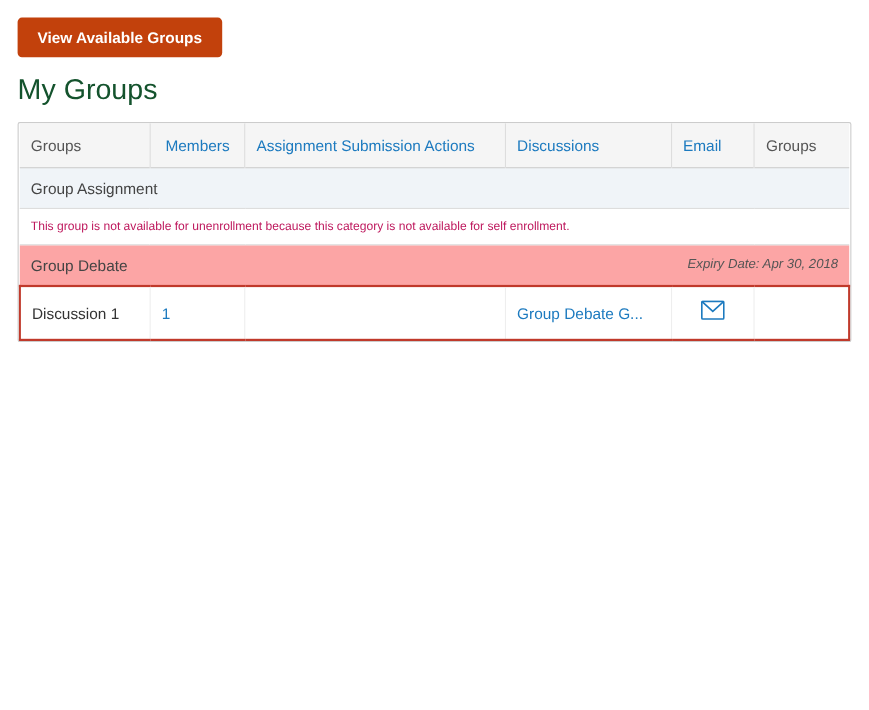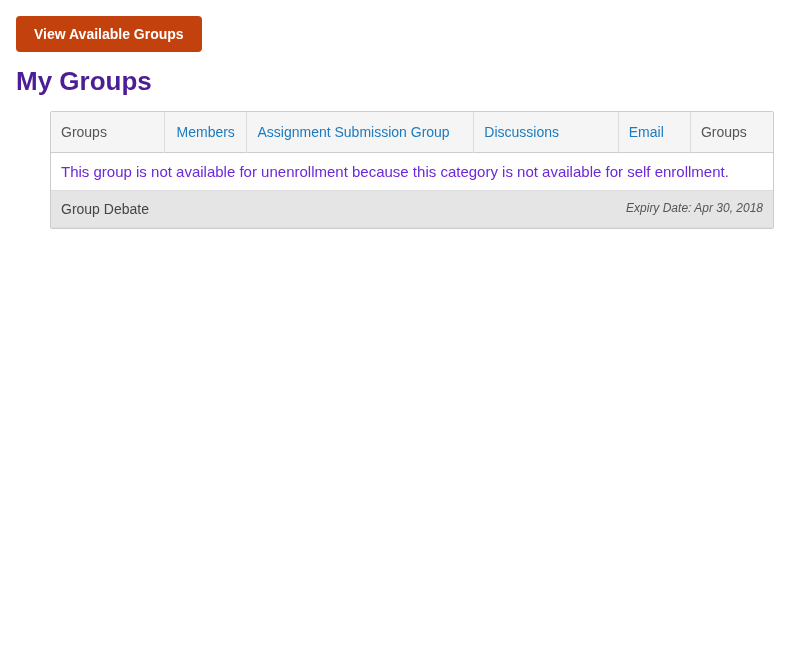--- a/index.html
+++ b/index.html
@@ -20,22 +20,22 @@
       padding: 10px 18px;
       font-size: 14px;
       font-weight: bold;
       border-radius: 4px;
       cursor: pointer;
       margin-bottom: 14px;
     }
 
     .page-title {
       font-size: 26px;
-      font-weight: bold;
-      color: #4c1d95;
+      font-weight: normal;
+      color: #14532d;
       margin-bottom: 14px;
     }
 
     .table-container {
       border: 1px solid #ccc;
       border-radius: 2px;
       overflow: hidden;
     }
 
     table {
@@ -88,36 +88,36 @@
     }
 
     .category-row td {
       background-color: #f0f4f8;
       font-size: 14px;
       color: #444;
       padding: 10px 10px;
     }
 
     .category-row-debate td {
-      background-color: #e5e5e5;
+      background-color: #fca5a5;
       font-size: 14px;
       color: #444;
       padding: 10px 10px;
     }
 
     .expiry-date {
       float: right;
       color: #555;
       font-size: 12px;
       font-style: italic;
     }
 
     .info-row td {
-      color: #6d28d9;
-      font-size: 15px;
+      color: #be185d;
+      font-size: 11px;
       background: #fff;
       border-right: none;
       padding: 10px 10px;
     }
 
     .link-blue {
       color: #1c7abf;
       text-decoration: none;
       cursor: pointer;
     }
@@ -151,58 +151,81 @@
 <button class="btn-view-groups" data-name="view-available-groups-button">View Available Groups</button>
 
 <h1 class="page-title" data-name="page-title">My Groups</h1>
 
 <div class="table-container" data-name="groups-table-container">
   <table data-name="groups-table">
     <thead>
       <tr data-name="table-header-row">
         <th class="col-groups" data-name="col-header-groups">Groups</th>
         <th class="col-members" data-name="col-header-members" style="color:#1c7abf;">Members</th>
-        <th class="col-assignment" data-name="col-header-assignment">Assignment Submission Group</th>
+        <th class="col-assignment" data-name="col-header-assignment">Assignment Submission Actions</th>
         <th class="col-discussions" data-name="col-header-discussions" style="color:#1c7abf;">Discussions</th>
         <th class="col-email" data-name="col-header-email" style="color:#1c7abf;">Email</th>
         <th class="col-actions" data-name="col-header-actions">Groups</th>
       </tr>
     </thead>
     <tbody>
 
+      <tr class="category-row" data-name="category-row-group-assignment">
+        <td colspan="6" data-name="category-label-group-assignment">Group Assignment</td>
+      </tr>
 
 
       <tr class="info-row" data-name="info-row-unenrollment">
         <td colspan="6" data-name="info-text">This group is not available for unenrollment because this category is not available for self enrollment.</td>
       </tr>
 
       <tr class="category-row-debate" data-name="category-row-group-debate">
         <td colspan="6" data-name="category-label-group-debate">
           <span data-name="category-debate-name">Group Debate</span>
           <span class="expiry-date" data-name="expiry-date">Expiry Date: Apr 30, 2018</span>
         </td>
       </tr>
 
+      <tr data-name="table-row-discussion1" style="outline: 2px solid #c0392b; outline-offset: -1px; position: relative;">
+        <td data-name="discussion1-name-cell" style="border-left: 2px solid #c0392b;">
+          <span data-name="discussion1-group-name">Discussion 1</span>
+        </td>
+        <td data-name="discussion1-members-cell">
+          <a class="link-blue" data-name="discussion1-members-link">1</a>
+        </td>
+        <td data-name="discussion1-assignment-cell"></td>
+        <td data-name="discussion1-discussions-cell">
+          <a class="link-blue" data-name="discussion1-discussions-link">Group Debate G...</a>
+        </td>
+        <td data-name="discussion1-email-cell" style="text-align:center;">
+          <span class="icon-email" data-name="discussion1-email-icon">
+            <svg width="22" height="18" viewBox="0 0 22 18" fill="none" xmlns="http://www.w3.org/2000/svg">
+              <rect x="1" y="1" width="20" height="16" rx="1" stroke="#1c7abf" stroke-width="1.5" fill="none"></rect>
+              <polyline points="1,1 11,10 21,1" stroke="#1c7abf" stroke-width="1.5" fill="none"></polyline>
+            </svg>
+          </span>
+        </td>
+        <td data-name="discussion1-actions-cell" style="border-right: 2px solid #c0392b;"></td>
+      </tr>
 
     </tbody>
   </table>
 
   <style>
     tr[data-name="table-row-discussion1"] {
       box-shadow: 0 0 0 2px #c0392b;
     }
   </style>
 
 </div>
 
 
 <style>
   .table-container {
     position: relative;
-    margin-left: 34px;
   }
 
   
   tr[data-name="table-row-discussion1"] td:first-child {
     border-left: 2px solid #c0392b !important;
     border-top: 2px solid #c0392b !important;
     border-bottom: 2px solid #c0392b !important;
   }
   tr[data-name="table-row-discussion1"] td {
     border-top: 2px solid #c0392b !important;

